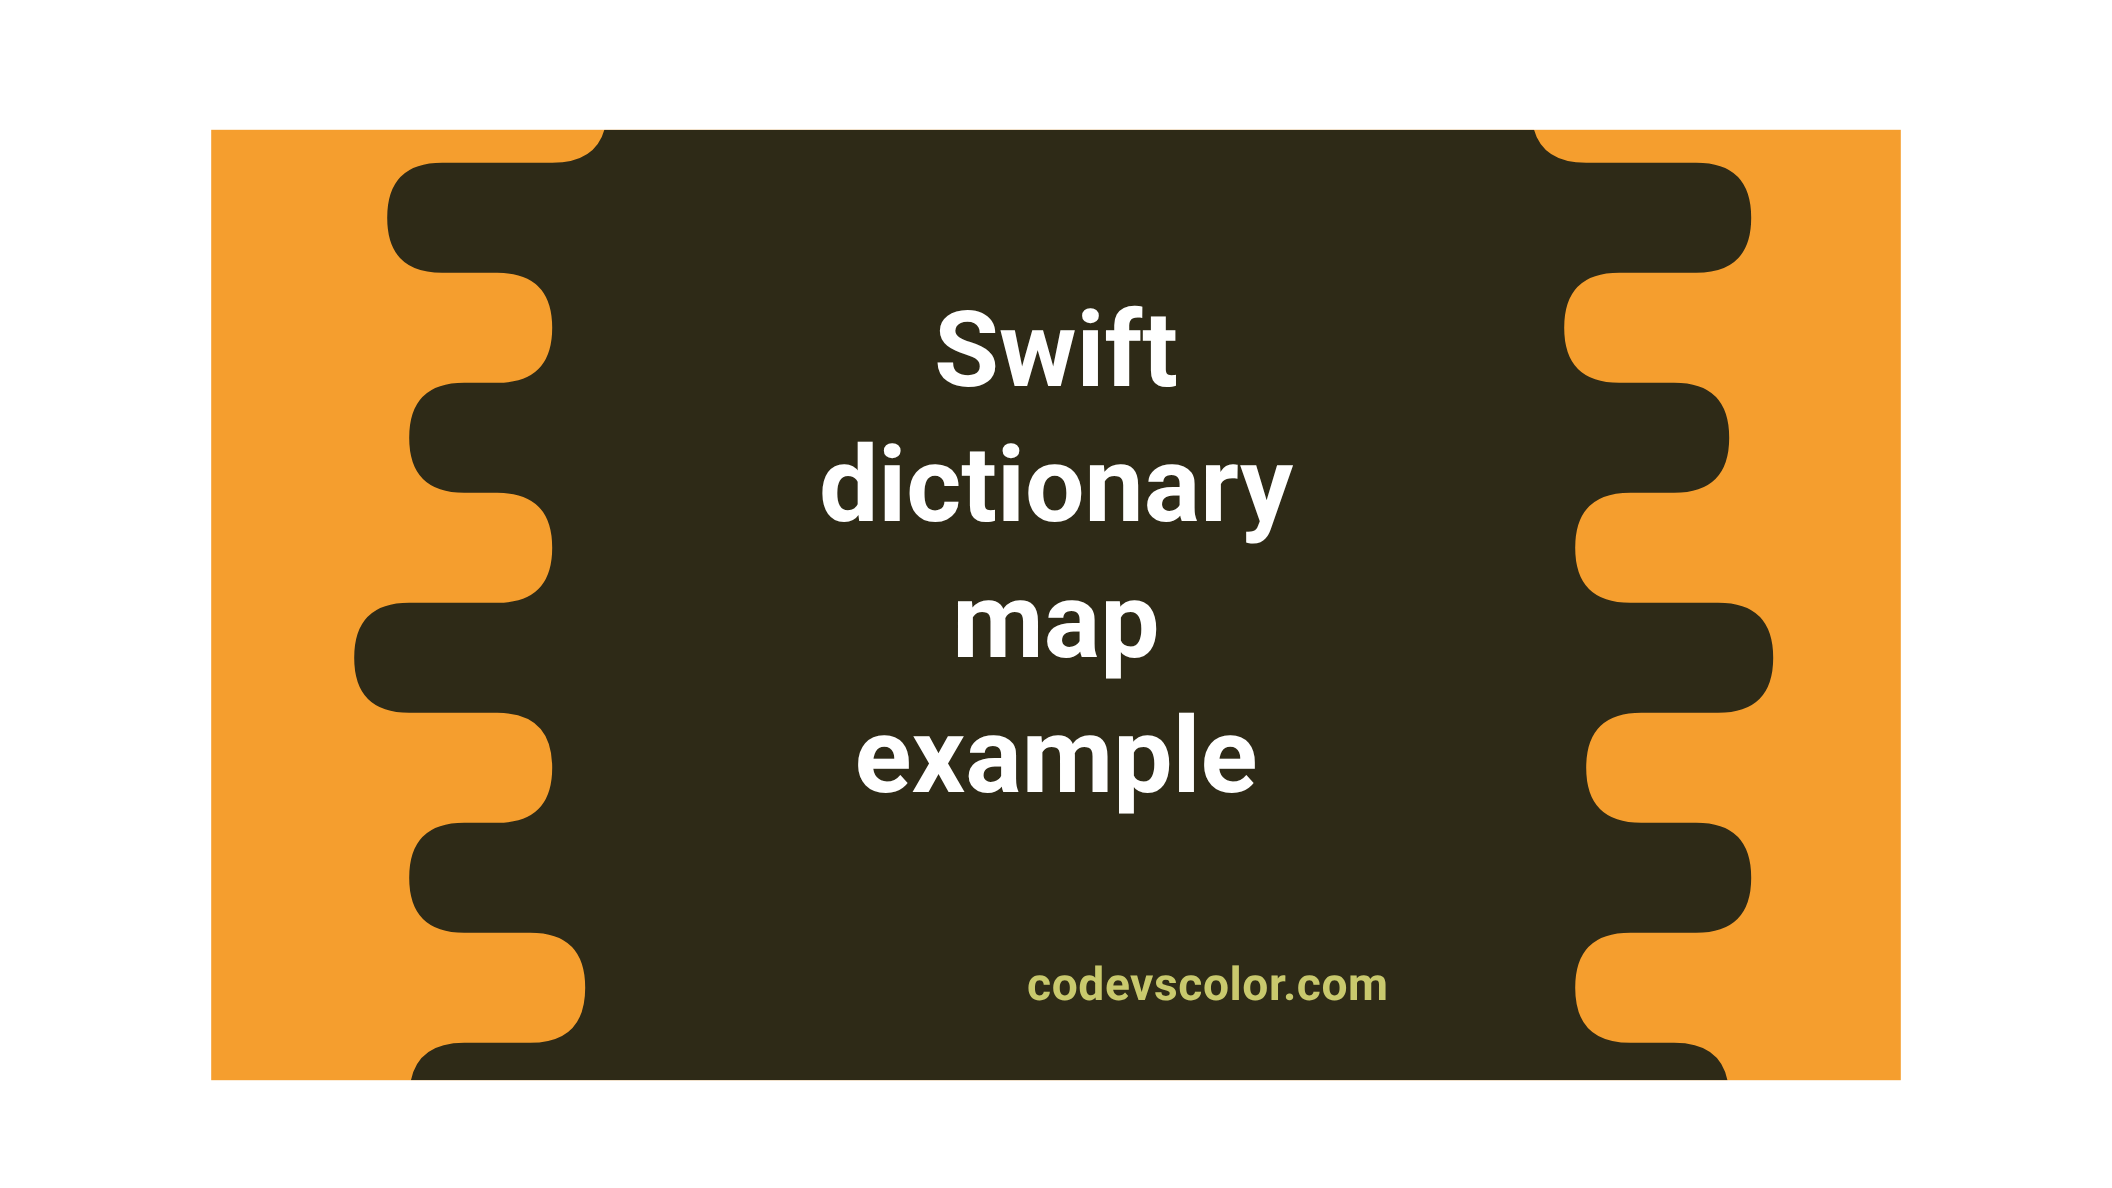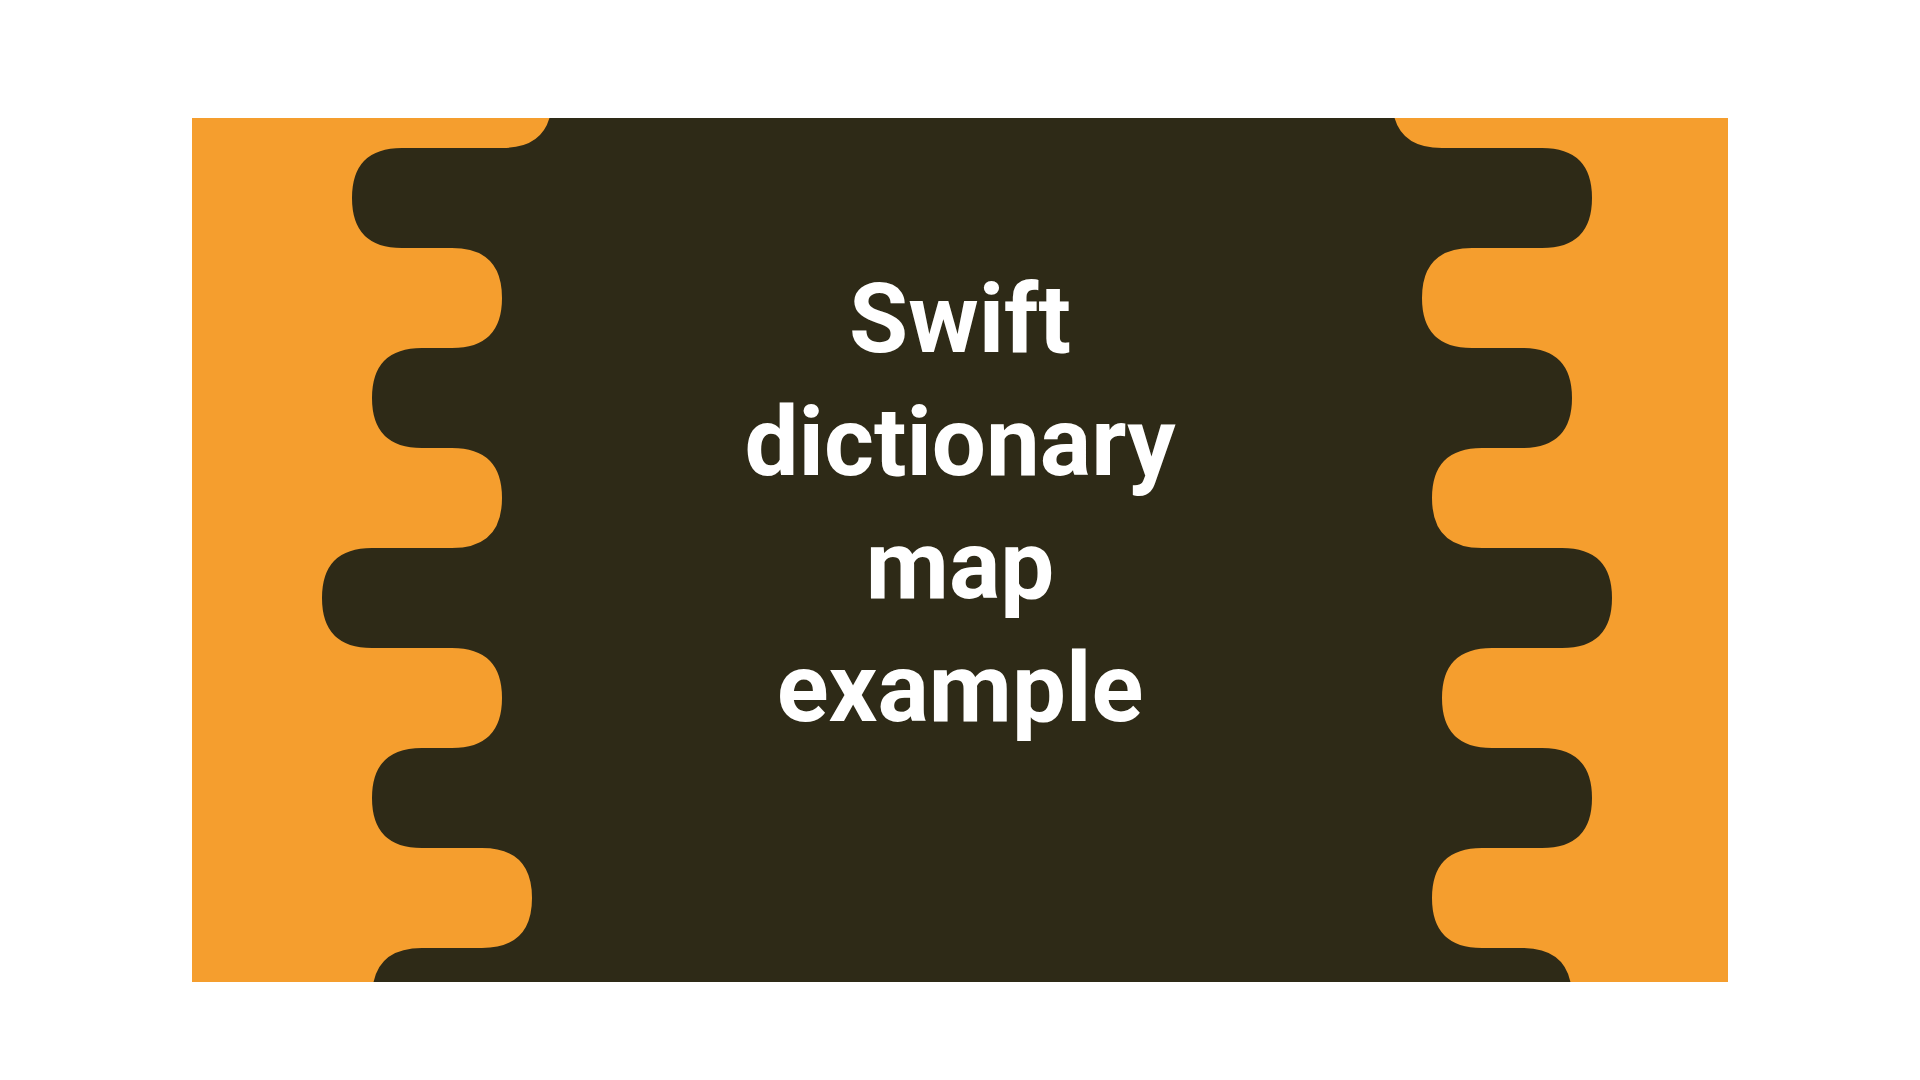--- a/index.html
+++ b/index.html
@@ -116,13 +116,14 @@
       L 1250 30
       Q 1200 30 1200 -20
       L 1200 -80
       Z
     "></path>
   </svg>
   <div class="title">Swift
 dictionary
 map
 example</div>
+  <div class="footer">codevscolor.com</div>
 </div>
 
 </body></html>

